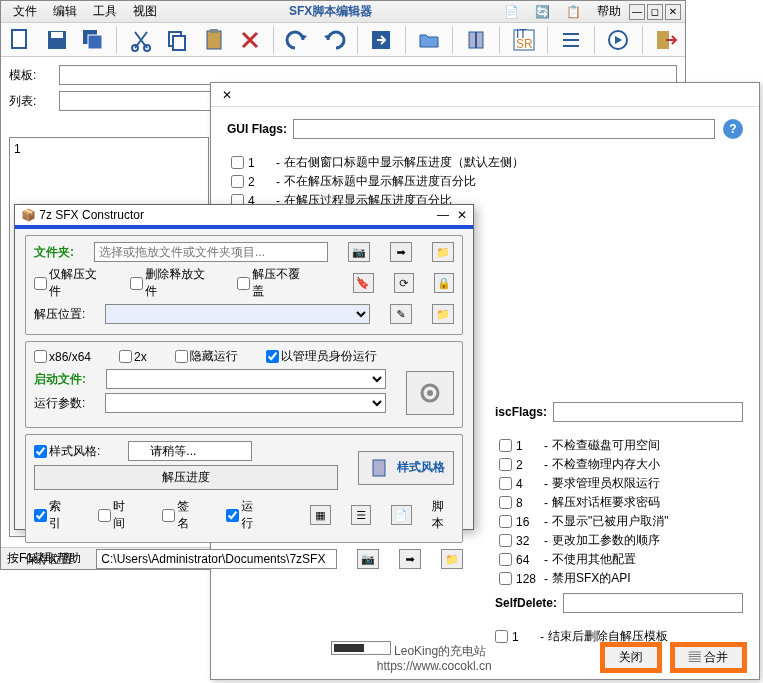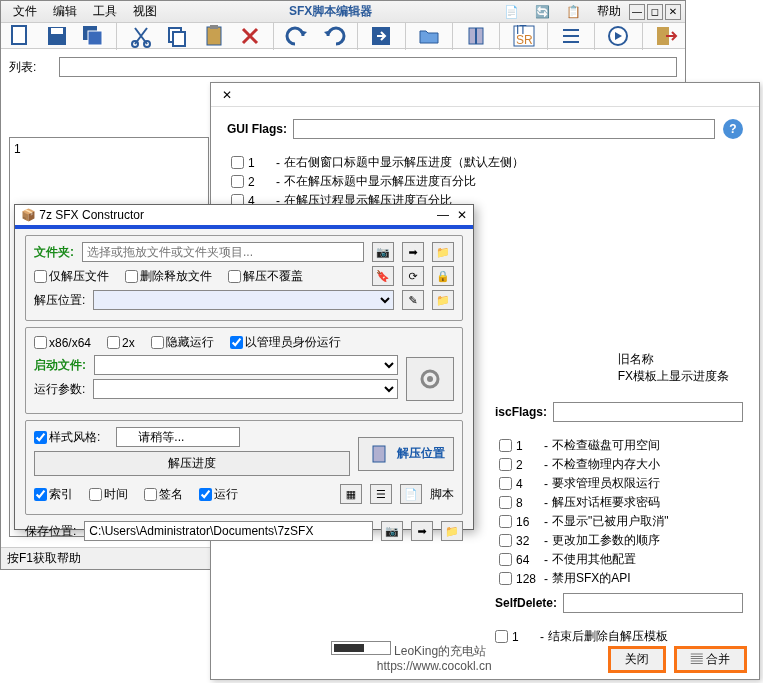--- a/index.html
+++ b/index.html
@@ -6,21 +6,21 @@
 body { background: #fff; width: 763px; height: 683px; position: relative; overflow: hidden; }
 
 
 .main-window { position: absolute; left: 0; top: 0; width: 686px; height: 570px; border: 1px solid #888; background: #fff; }
 .menubar { display: flex; align-items: center; background: linear-gradient(#f5f5f5,#e8e8e8); height: 22px; padding: 0 4px; border-bottom: 1px solid #ccc; }
 .menubar span { padding: 0 8px; cursor: default; }
 .menubar .title { flex: 1; text-align: center; font-weight: bold; color: #2a5a9a; }
 .win-ctrls { display: flex; gap: 2px; }
 .win-ctrls div { width: 16px; height: 16px; border: 1px solid #888; background: #eee; display: flex; align-items: center; justify-content: center; font-size: 10px; }
 
-.toolbar { display: flex; align-items: center; height: 26px; background: #fafafa; border-bottom: 1px solid #ccc; padding: 0 4px; gap: 6px; }
+.toolbar { display: flex; align-items: center; height: 34px; background: #fafafa; border-bottom: 1px solid #ccc; padding: 0 4px; gap: 6px; }
 .tb-btn { width: 32px; height: 32px; display: flex; align-items: center; justify-content: center; border-radius: 3px; }
 .tb-sep { width: 1px; height: 28px; background: #ccc; margin: 0 2px; }
 
 .form-area { padding: 8px; }
 .form-row { display: flex; align-items: center; margin-bottom: 6px; }
 .form-row label { width: 50px; }
 .form-row input[type=text] { flex: 1; height: 20px; border: 1px solid #888; padding: 0 4px; background: #fff; }
 
 .list-panel { position: absolute; left: 8px; top: 136px; width: 200px; height: 400px; border: 1px solid #888; background: #fff; padding: 4px; }
 
@@ -38,33 +38,33 @@
 .sec-head input { flex: 1; height: 20px; border: 1px solid #888; }
 .help-icn { width: 20px; height: 20px; border-radius: 10px; background: #4a90d9; color: #fff; display: flex; align-items: center; justify-content: center; margin-left: 8px; font-weight: bold; }
 .opt-list { padding-left: 4px; }
 .opt { display: flex; align-items: center; margin-bottom: 2px; }
 .opt input[type=checkbox], .opt input[type=radio] { margin-right: 4px; }
 .opt .num { width: 28px; }
 .opt .dash { margin-right: 4px; }
 .two-col { display: flex; gap: 20px; }
 .two-col > div { flex: 1; }
 .dlg-footer { position: absolute; bottom: 6px; right: 12px; display: flex; gap: 8px; align-items: center; }
-.dlg-footer button { padding: 2px 14px; border: 3px solid #f97316; background: #f0f0f0; }
+.dlg-footer button { padding: 2px 14px; border: 5px solid #f97316; background: #f0f0f0; }
 .progress-mini { width: 60px; height: 14px; border: 1px solid #888; display: inline-block; position: relative; }
 .progress-mini::after { content:''; position:absolute; left:2px; top:2px; width:30px; height:8px; background:#333; }
 .credit { position: absolute; bottom: 6px; left: 120px; font-size: 11px; color: #555; line-height: 1.2; }
 
 
 .sfx-window { position: absolute; left: 14px; top: 204px; width: 460px; height: 326px; border: 1px solid #666; background: #f4f4f4; box-shadow: 3px 3px 10px rgba(0,0,0,0.3); }
 .sfx-title { height: 24px; background: #fff; display: flex; align-items: center; padding: 0 6px; border-bottom: 4px solid #1d4ed8; }
 .sfx-title span { flex: 1; }
 .sfx-title .wc { display: flex; gap: 8px; }
 .sfx-body { padding: 6px 10px; }
 .sfx-group { border: 1px solid #999; border-radius: 2px; padding: 6px 8px; margin-bottom: 6px; background: #f4f4f4; }
-.sfx-row { display: flex; align-items: center; margin-bottom: 4px; gap: 8px; }
+.sfx-row { display: flex; align-items: center; margin-bottom: 4px; gap: 20px; }
 .sfx-row label { white-space: nowrap; }
 .sfx-row input[type=text], .sfx-row select { flex: 1; height: 20px; border: 1px solid #888; padding: 0 4px; background: #fff; }
 .green-lbl { color: #1a8a1a; font-weight: bold; }
 .icon-btn { width: 22px; height: 20px; border: 1px solid #888; background: #eee; display: flex; align-items: center; justify-content: center; font-size: 11px; }
 .chk { display: flex; align-items: center; gap: 2px; margin-right: 8px; }
 .big-btn { border: 1px solid #888; background: #eee; padding: 4px 8px; display: flex; align-items: center; gap: 6px; font-weight: bold; color: #1a5aaa; }
 .gear-box { width: 48px; height: 44px; border: 1px solid #888; background: #eee; display: flex; align-items: center; justify-content: center; }
 .placeholder { color: #888; }
 
 svg { display: block; }
@@ -190,20 +190,24 @@
       </div>
     <div class="tb-sep"></div>
     <div class="tb-btn">
         <svg width="24" height="24">
           <rect x="3" y="3" width="12" height="18" fill="#c8a050"></rect>
           <path d="M12 12 L22 12 M18 8 L22 12 L18 16" stroke="#c03030" stroke-width="2" fill="none"></path>
         </svg>
       </div>
   </div>
   <div class="form-area">
+    <div class="form-row">
+      <label>模板:</label>
+      <input type="text" style="">
+    </div>
     <div class="form-row">
       <label>列表:</label>
       <input type="text" style="">
     </div>
   </div>
   <div class="list-panel">
     <div>1</div>
   </div>
   <div class="status-bar">按F1获取帮助</div>
 </div>
@@ -349,24 +353,20 @@
           </div>
         <div class="opt">
             <input type="checkbox" style="">
             <span class="num">1</span>
             <span class="dash">-</span>
             <span>结束后删除自解压模板</span>
           </div>
       </div>
     </div>
   </div>
-  <div style="position:absolute; top:268px; right:30px;">
-    <div>旧名称</div>
-    <div>FX模板上显示进度条</div>
-  </div>
   <div class="credit">
     <span class="progress-mini"></span>
     <span>LeoKing的充电站</span><br>
     &nbsp;&nbsp;&nbsp;&nbsp;&nbsp;&nbsp;&nbsp;&nbsp;&nbsp;&nbsp;&nbsp;&nbsp;&nbsp;&nbsp;&nbsp;<span>https://www.cocokl.cn</span>
   </div>
   <div class="dlg-footer">
     <button>关闭</button>
     <button>▤ <span>合并</span></button>
   </div>
 </div>
@@ -464,21 +464,21 @@
             <input type="text" style="width: 124px; flex: 0 0 auto; padding-left: 21px;" value="请稍等...">
           </div>
           <div class="sfx-row">
             <button style="flex:1;padding:3px;border:1px solid #888;background:#eee">解压进度</button>
           </div>
         </div>
         <div class="big-btn">
           <svg width="24" height="24">
               <rect x="6" y="4" width="12" height="16" fill="#b0b0d0" stroke="#2a5a9a"></rect>
             </svg>
-          <span>解压位置</span>
+          <span>样式风格</span>
         </div>
       </div>
       <div class="sfx-row">
         <div class="chk">
             <input type="checkbox" checked="" style="">
             <span>索引</span>
           </div>
         <div class="chk">
             <input type="checkbox" style="">
             <span>时间</span>

